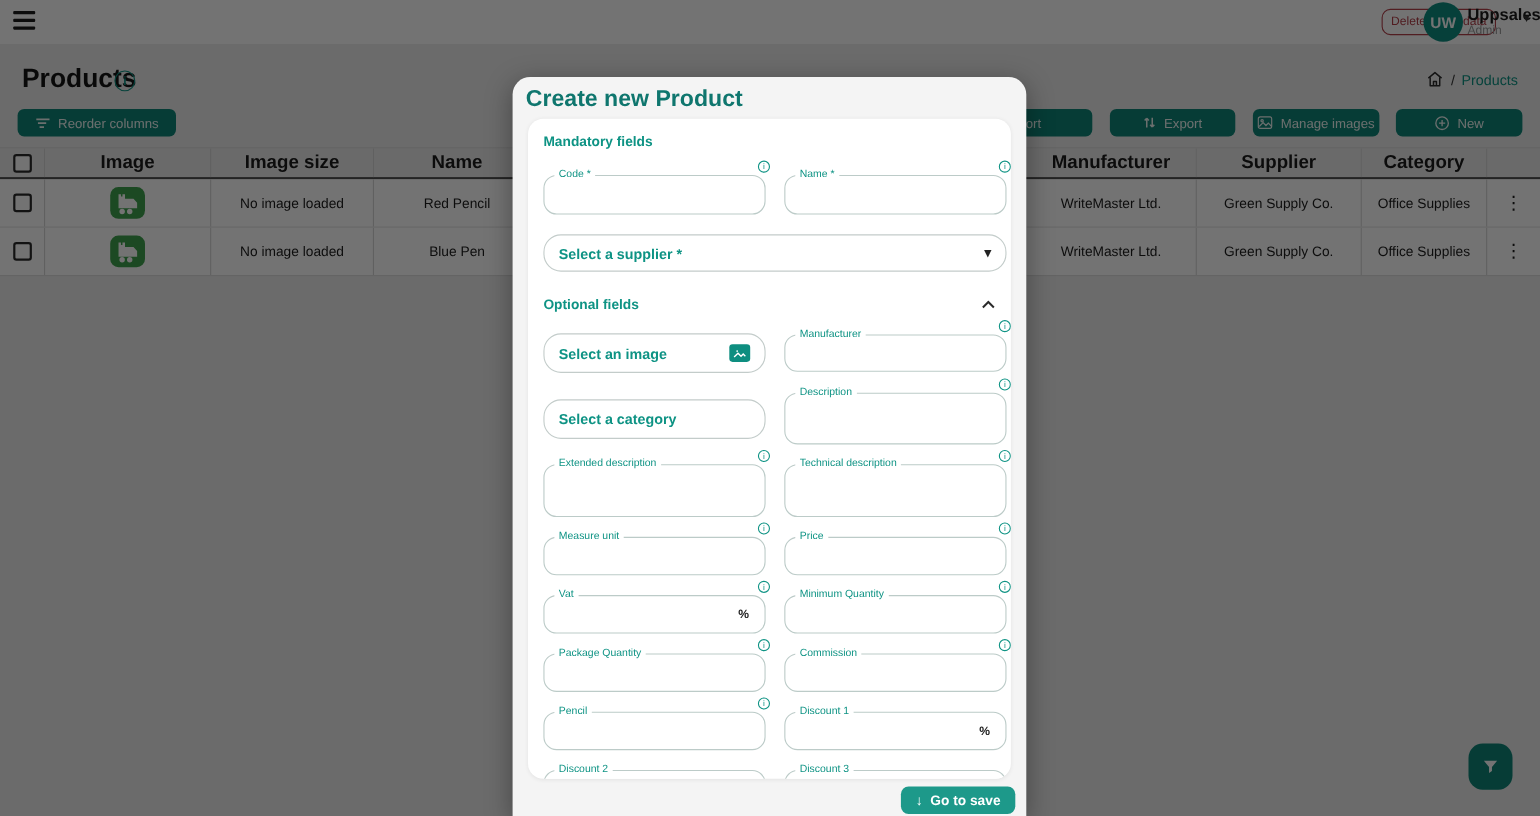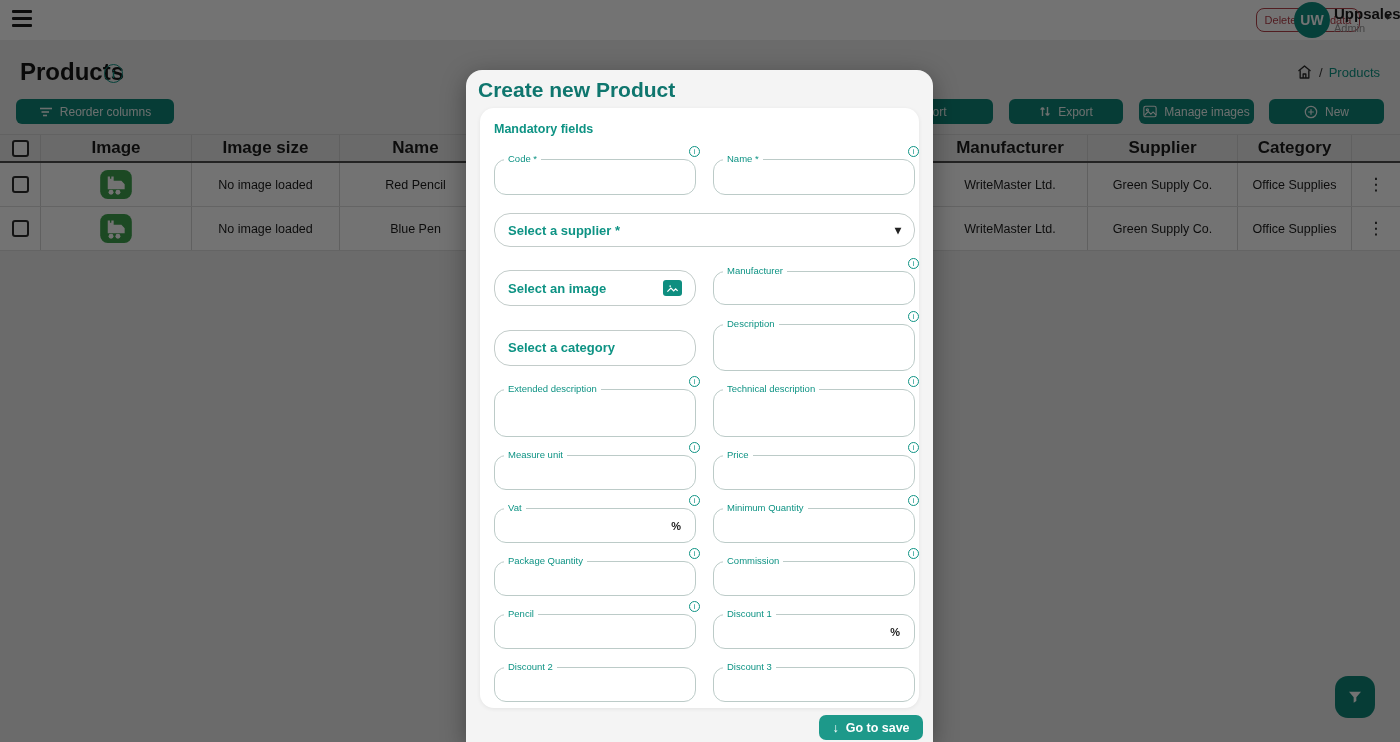--- a/index.html
+++ b/index.html
@@ -28,21 +28,21 @@
                 display:flex; align-items:center; justify-content:center; }
   .breadcrumb { position:absolute; right:20px; top:64px; display:flex; align-items:center; gap:6px; }
   .breadcrumb .sep { font-size:13px; color:#333; }
   .breadcrumb .current { font-size:13px; color:#0e9384; }
 
   
   .tbtn { position:absolute; top:99px; height:25px; background:#0e8678; border:none; border-radius:6px;
           color:#eef5f4; font-size:12px; font-family:inherit; display:flex; align-items:center;
           justify-content:center; gap:7px; cursor:pointer; }
   .tbtn svg { flex:0 0 auto; }
-  #btn-reorder { left:16px;  width:158px; }
+  #btn-reorder { left:16px;  width:144px; }
   #btn-import  { left:866px; width:127px; }
   #btn-export  { left:1009px; width:114px; }
   #btn-manage  { left:1139px; width:115px; }
   #btn-new     { left:1269px; width:115px; }
 
   
   .table { position:absolute; left:0; top:134px; width:1400px; border-top:1px solid #d9d9d9; }
   .trow { display:grid; grid-template-columns:41px 151px 148px 152px 441px 155px 150px 114px 48px; align-items:center; }
   .trow > div { height:100%; display:flex; align-items:center; justify-content:center;
                 border-right:1px solid #d6d6d6; overflow:hidden; }
@@ -245,20 +245,26 @@
         <span class="info-badge">i</span>
         <input style="">
       </div>
     </div>
 
     <button class="sel-btn supplier-select" style="width:421px;">
       <span>Select a supplier *</span>
       <span class="caret">▾</span>
     </button>
 
+    <div class="opt-row">
+      <span class="sect-head">Optional fields</span>
+      <svg class="chev-up" width="13" height="8" viewBox="0 0 13 8" fill="none" stroke="#2b2b2b" stroke-width="1.8">
+          <path d="M1.5 6.5 6.5 1.5 11.5 6.5"></path>
+        </svg>
+    </div>
 
     <div class="grid2">
       <button class="sel-btn">
         <span>Select an image</span>
         <span class="img-badge">
           <svg width="13" height="11" viewBox="0 0 16 14" fill="none" stroke="#ffffff" stroke-width="1.6">
               <path d="M1.5 11l4.5-4.5 3.5 3.5 2.5-2.5 2.5 2.5"></path>
               <circle cx="5" cy="4" r="1" fill="#fff" stroke="none"></circle>
             </svg>
         </span>

